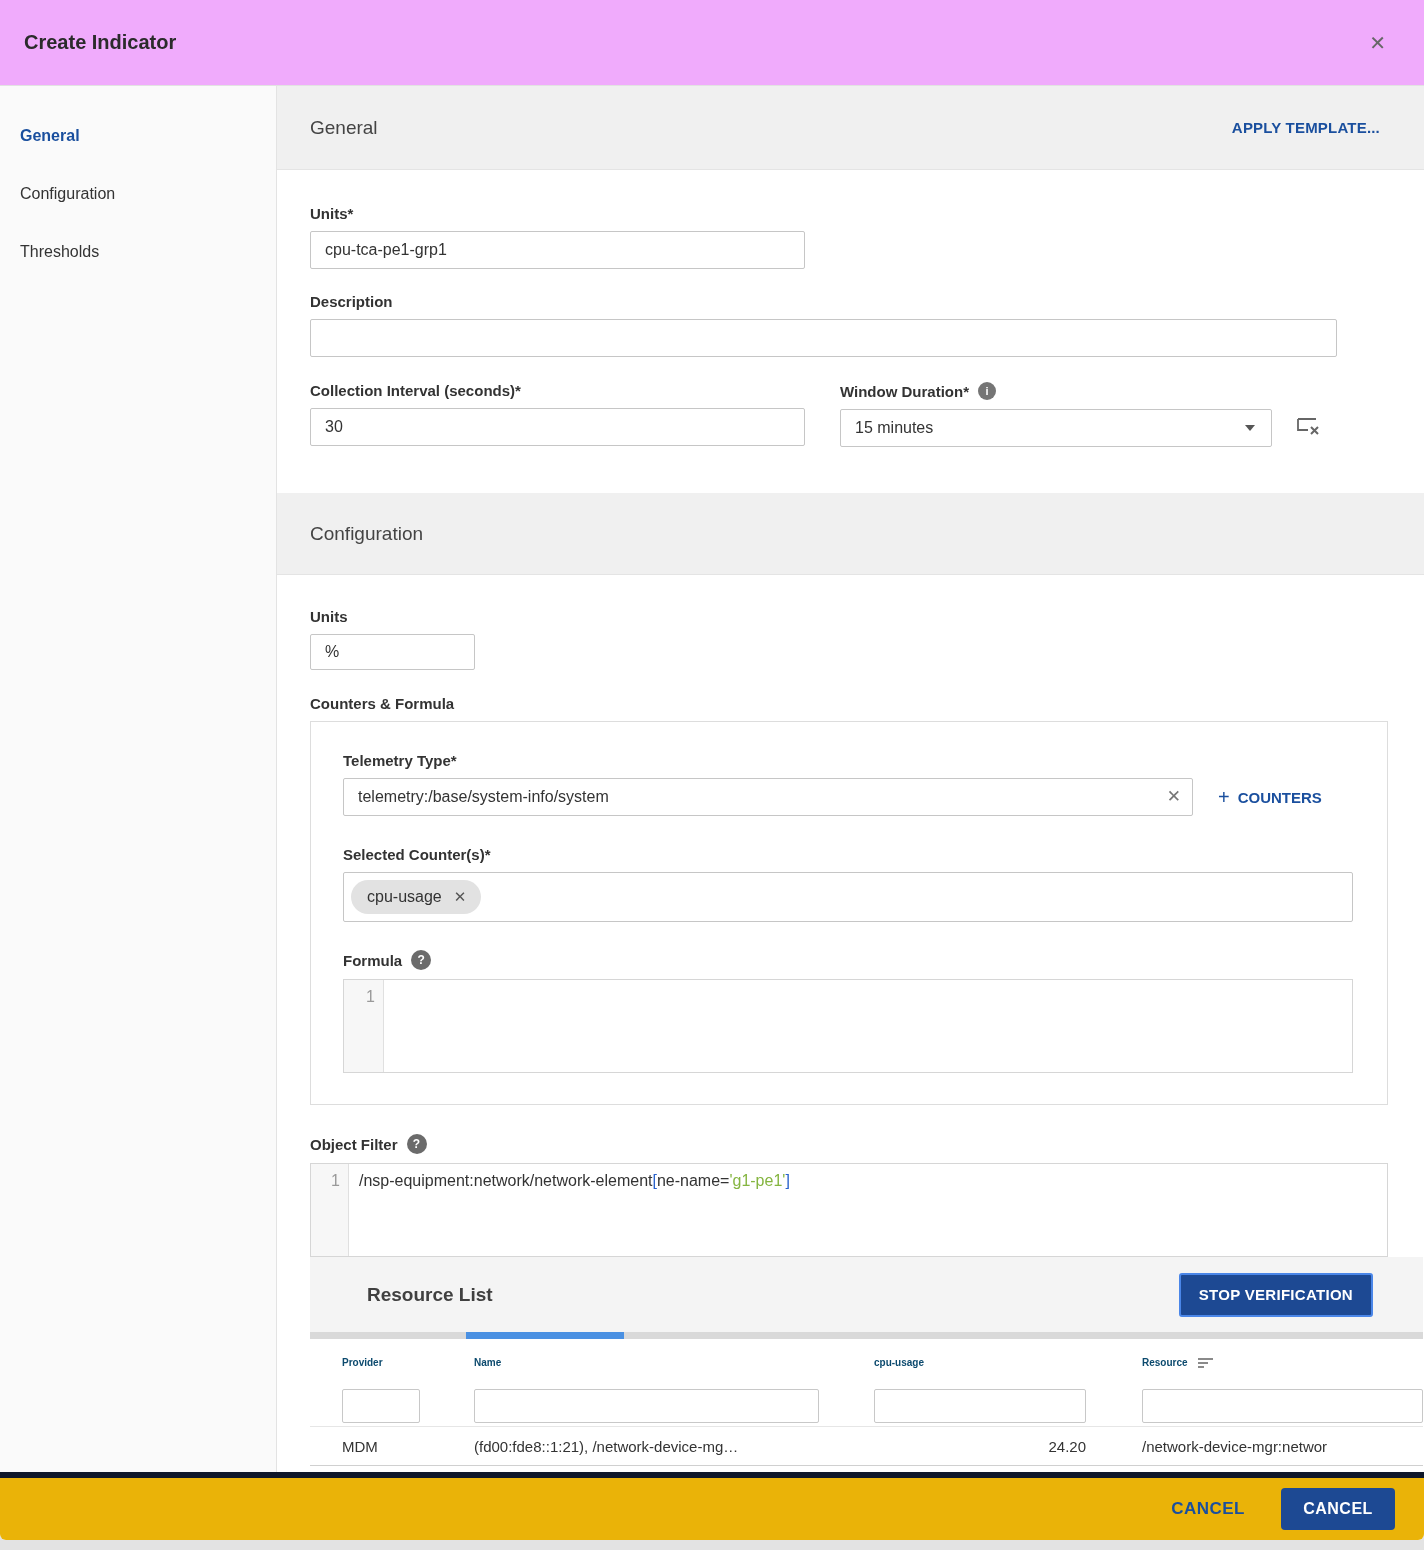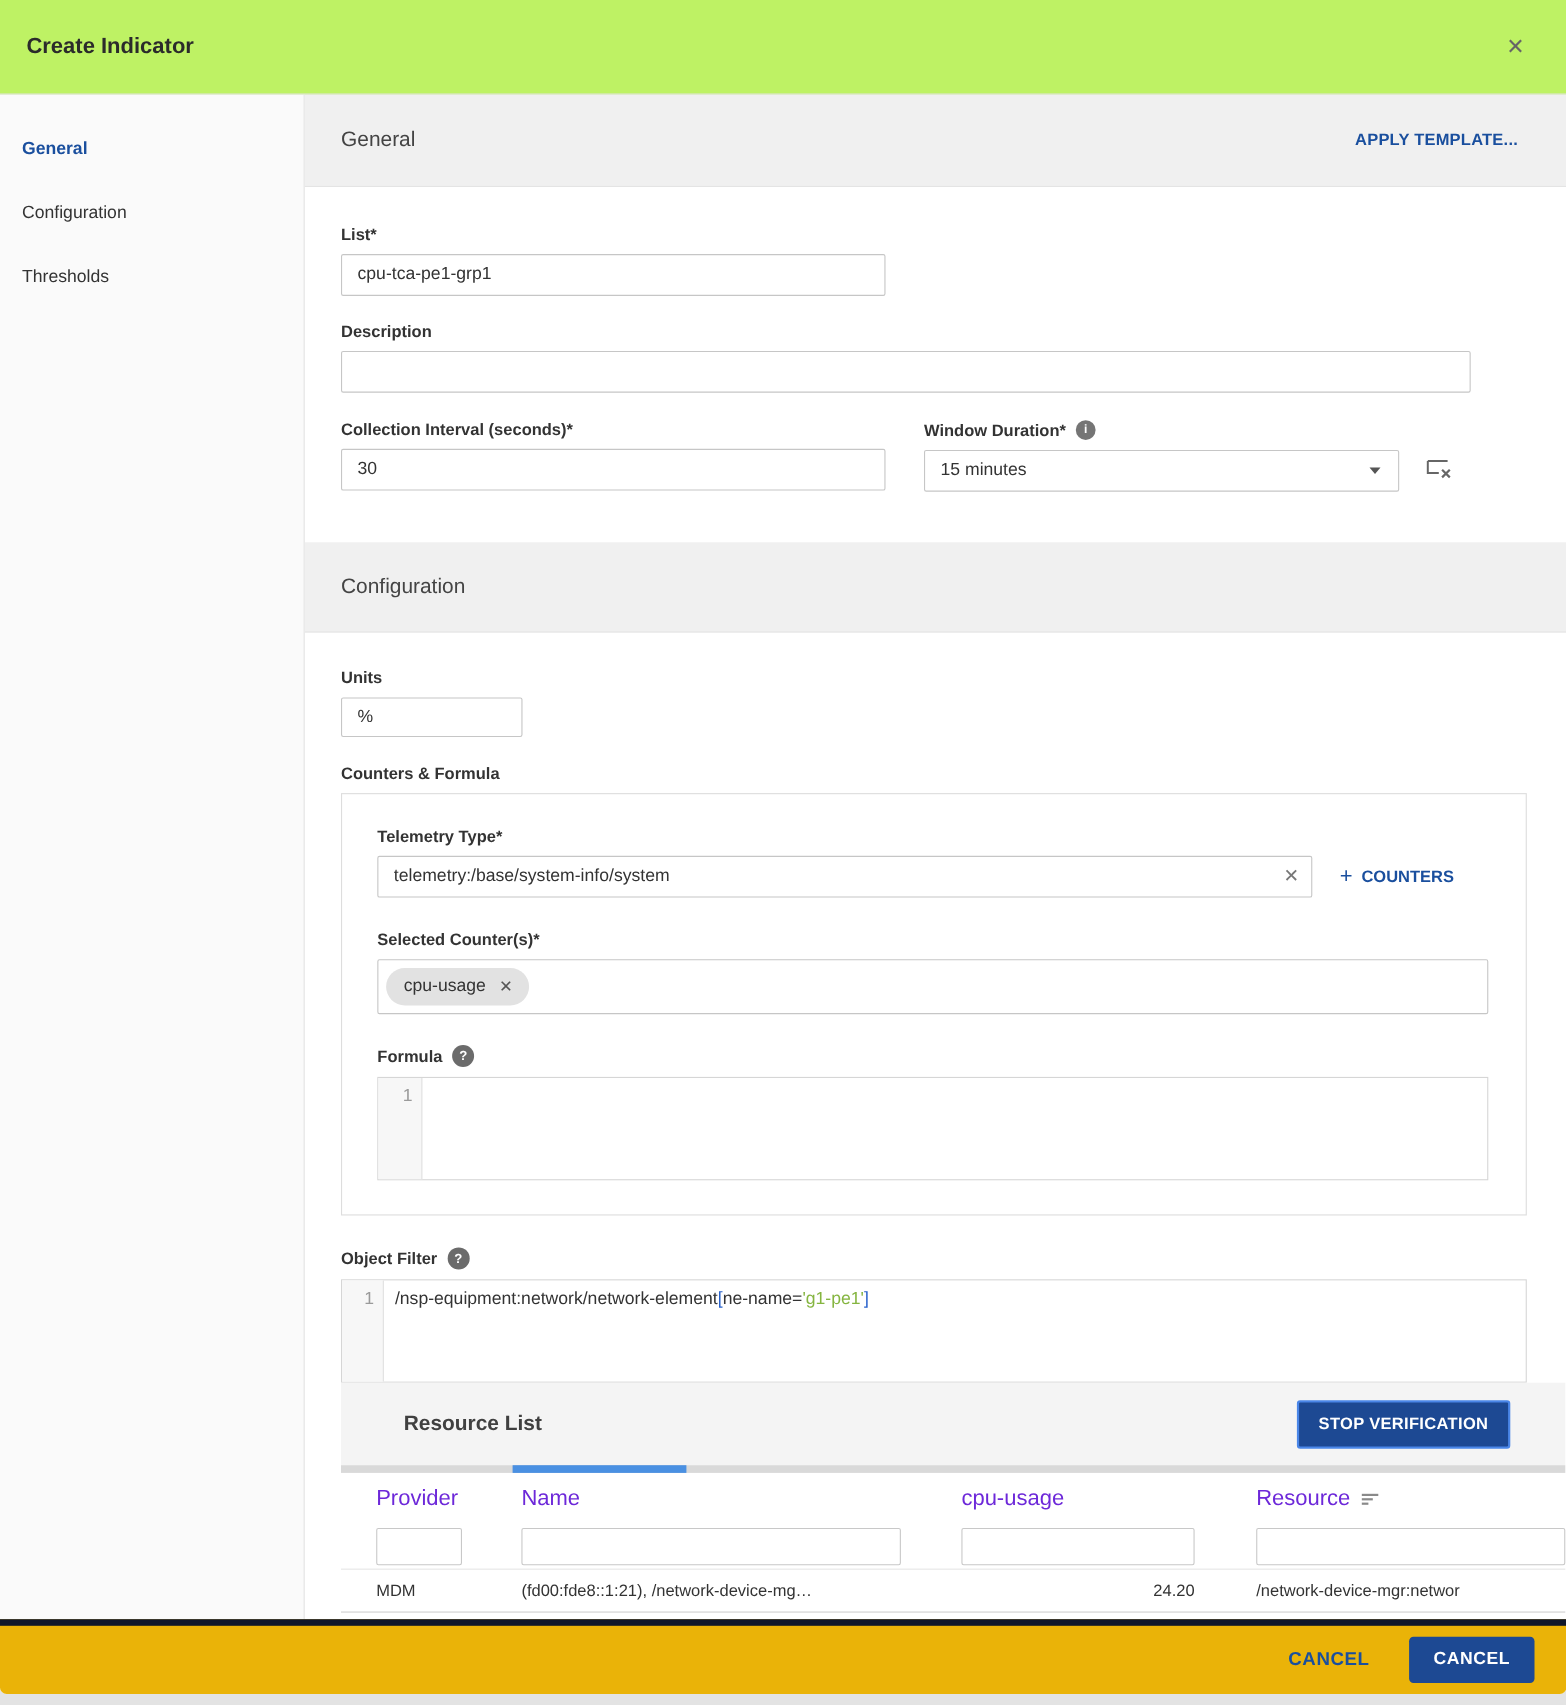--- a/index.html
+++ b/index.html
@@ -13,21 +13,21 @@
   .modal {
     width:1424px; height:1540px;
     background:#fff;
     border-radius:0 0 6px 6px;
     overflow:hidden;
     display:flex; flex-direction:column;
   }
   
   .dlg-header {
     height:86px; flex:0 0 86px;
-    background:#bef264;
+    background:#f0abfc;
     border-bottom:1px solid #e2e2e2;
     display:flex; align-items:center; justify-content:space-between;
     padding:0 38px 0 24px;
   }
   .dlg-title { font-size:20px; font-weight:700; color:#2b2b2b; }
   .close-btn {
     font-size:20px; color:#666; cursor:pointer; line-height:1;
     background:none; border:none; font-family:inherit;
   }
   
@@ -148,21 +148,21 @@
   .res-title { font-size:19px; font-weight:700; color:#404040; }
   .stop-btn {
     height:44px; padding:0 18px;
     background:#1d4993; border:2px solid #4a86e8; border-radius:3px;
     color:#fff; font-weight:700; font-size:15px; letter-spacing:.3px;
     font-family:inherit; cursor:pointer;
   }
   .progress { height:7px; background:#d9d9d9; position:relative; }
   .progress .seg { position:absolute; left:156px; width:158px; top:0; bottom:0; background:#4a90e2; }
   .tbl-grid { display:grid; grid-template-columns:132px 400px 212px 1fr; padding-left:32px; align-items:center; }
-  .hdr-row { height:47px; font-size:20px; font-weight:400; color:#6d28d9; }
+  .hdr-row { height:47px; font-size:10px; font-weight:700; color:#0c4a6e; }
   .hdr-cell { display:flex; align-items:center; gap:10px; cursor:pointer; }
   .hdr-cell.resource { padding-left:56px; }
   .sort-icon { display:inline-flex; flex-direction:column; gap:2px; }
   .sort-icon i { display:block; height:2px; background:#8a8a8a; }
   .sort-icon i:nth-child(1){ width:15px; }
   .sort-icon i:nth-child(2){ width:10px; }
   .sort-icon i:nth-child(3){ width:6px; }
   .flt-row { height:40px; }
   .flt-row input {
     height:34px; border:1px solid #c8c8c8; border-radius:2px;
@@ -219,21 +219,21 @@
     </nav>
 
     <main class="content">
 
       <div class="band general">
         <span class="band-title">General</span>
         <button class="link-btn">APPLY TEMPLATE...</button>
       </div>
 
       <div class="pad-general">
-        <div class="f-label">List*</div>
+        <div class="f-label">Units*</div>
         <input class="t-input w-name" value="cpu-tca-pe1-grp1" style="">
 
         <div class="f-label" style="margin-top:24px;">Description</div>
         <input class="t-input w-desc" value="" style="">
 
         <div class="row">
           <div class="f-group grp-interval">
             <div class="f-label">Collection Interval (seconds)*</div>
             <input class="t-input" value="30" style="">
           </div>

